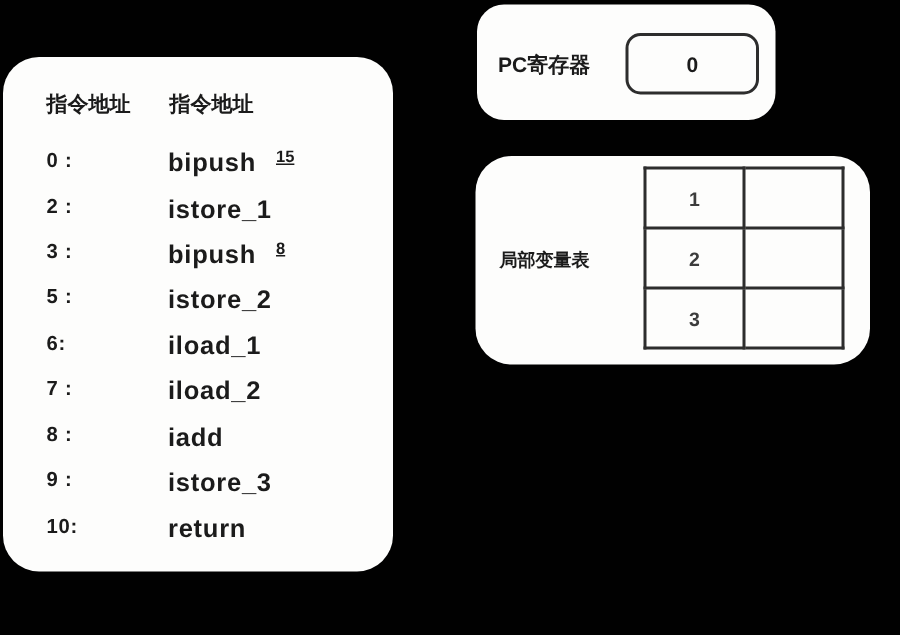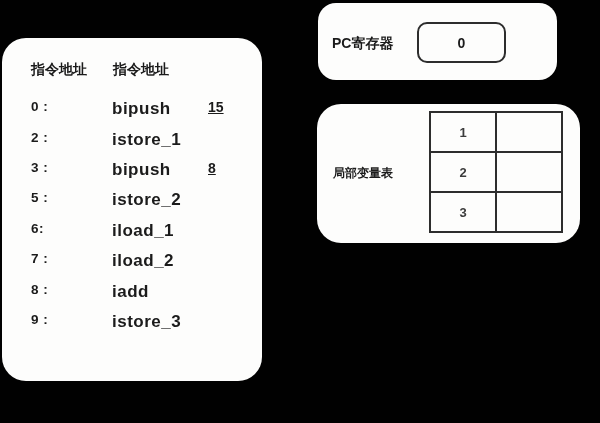--- a/index.html
+++ b/index.html
@@ -24,28 +24,28 @@
   
   .instr-panel {
     left: 2px; top: 38px;
     width: 260px; height: 343px;
     border-radius: 24px;
   }
   .instr-header { position: absolute; top: 23px; left: 0; width: 100%; height: 16px; }
   .instr-row    { position: absolute; left: 0; width: 100%; height: 16px; }
   .col-addr     { position: absolute; left: 29px;  font-size: 13.5px; letter-spacing: 0.5px; }
   .col-op       { position: absolute; left: 110px; font-size: 17px; letter-spacing: 0.5px; }
-  .col-operand  { position: absolute; left: 206px; font-size: 14px; text-decoration: underline; }
+  .col-operand  { position: absolute; left: 182px; font-size: 11px; text-decoration: underline; }
   .hdr-addr     { position: absolute; left: 29px;  font-size: 14px; }
   .hdr-op       { position: absolute; left: 111px; font-size: 14px; }
 
   
   .pc-panel {
     left: 318px; top: 3px;
-    width: 239px; height: 77px;
+    width: 199px; height: 77px;
     border-radius: 18px;
   }
   .pc-label {
     position: absolute; left: 14px; top: 32px;
     font-size: 14px;
   }
   .pc-value-box {
     position: absolute; left: 99px; top: 19px;
     width: 89px; height: 41px;
     border: 2px solid #2d2d2d;
@@ -153,20 +153,25 @@
       <span class="col-operand"></span>
     </div>
     <div class="instr-row" style="top:244px">
       <span class="col-addr">8 :</span>
       <span class="col-op">iadd</span>
       <span class="col-operand"></span>
     </div>
     <div class="instr-row" style="top:274px">
       <span class="col-addr">9 :</span>
       <span class="col-op">istore_3</span>
+      <span class="col-operand"></span>
+    </div>
+    <div class="instr-row" style="top:305px">
+      <span class="col-addr">10:</span>
+      <span class="col-op">return</span>
       <span class="col-operand"></span>
     </div>
   </section>
 
   <section class="panel pc-panel">
     <span class="pc-label">PC寄存器</span>
     <div class="pc-value-box">
       <span>0</span>
     </div>
   </section>

